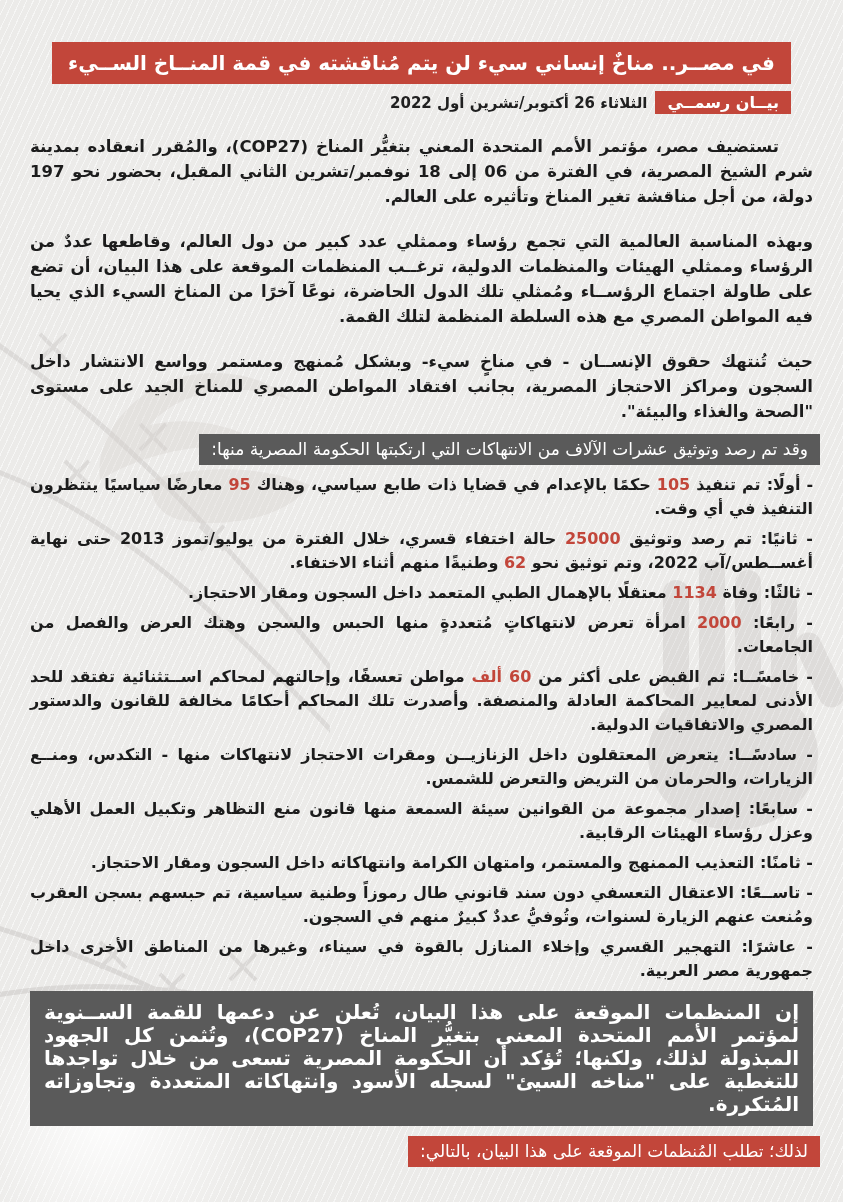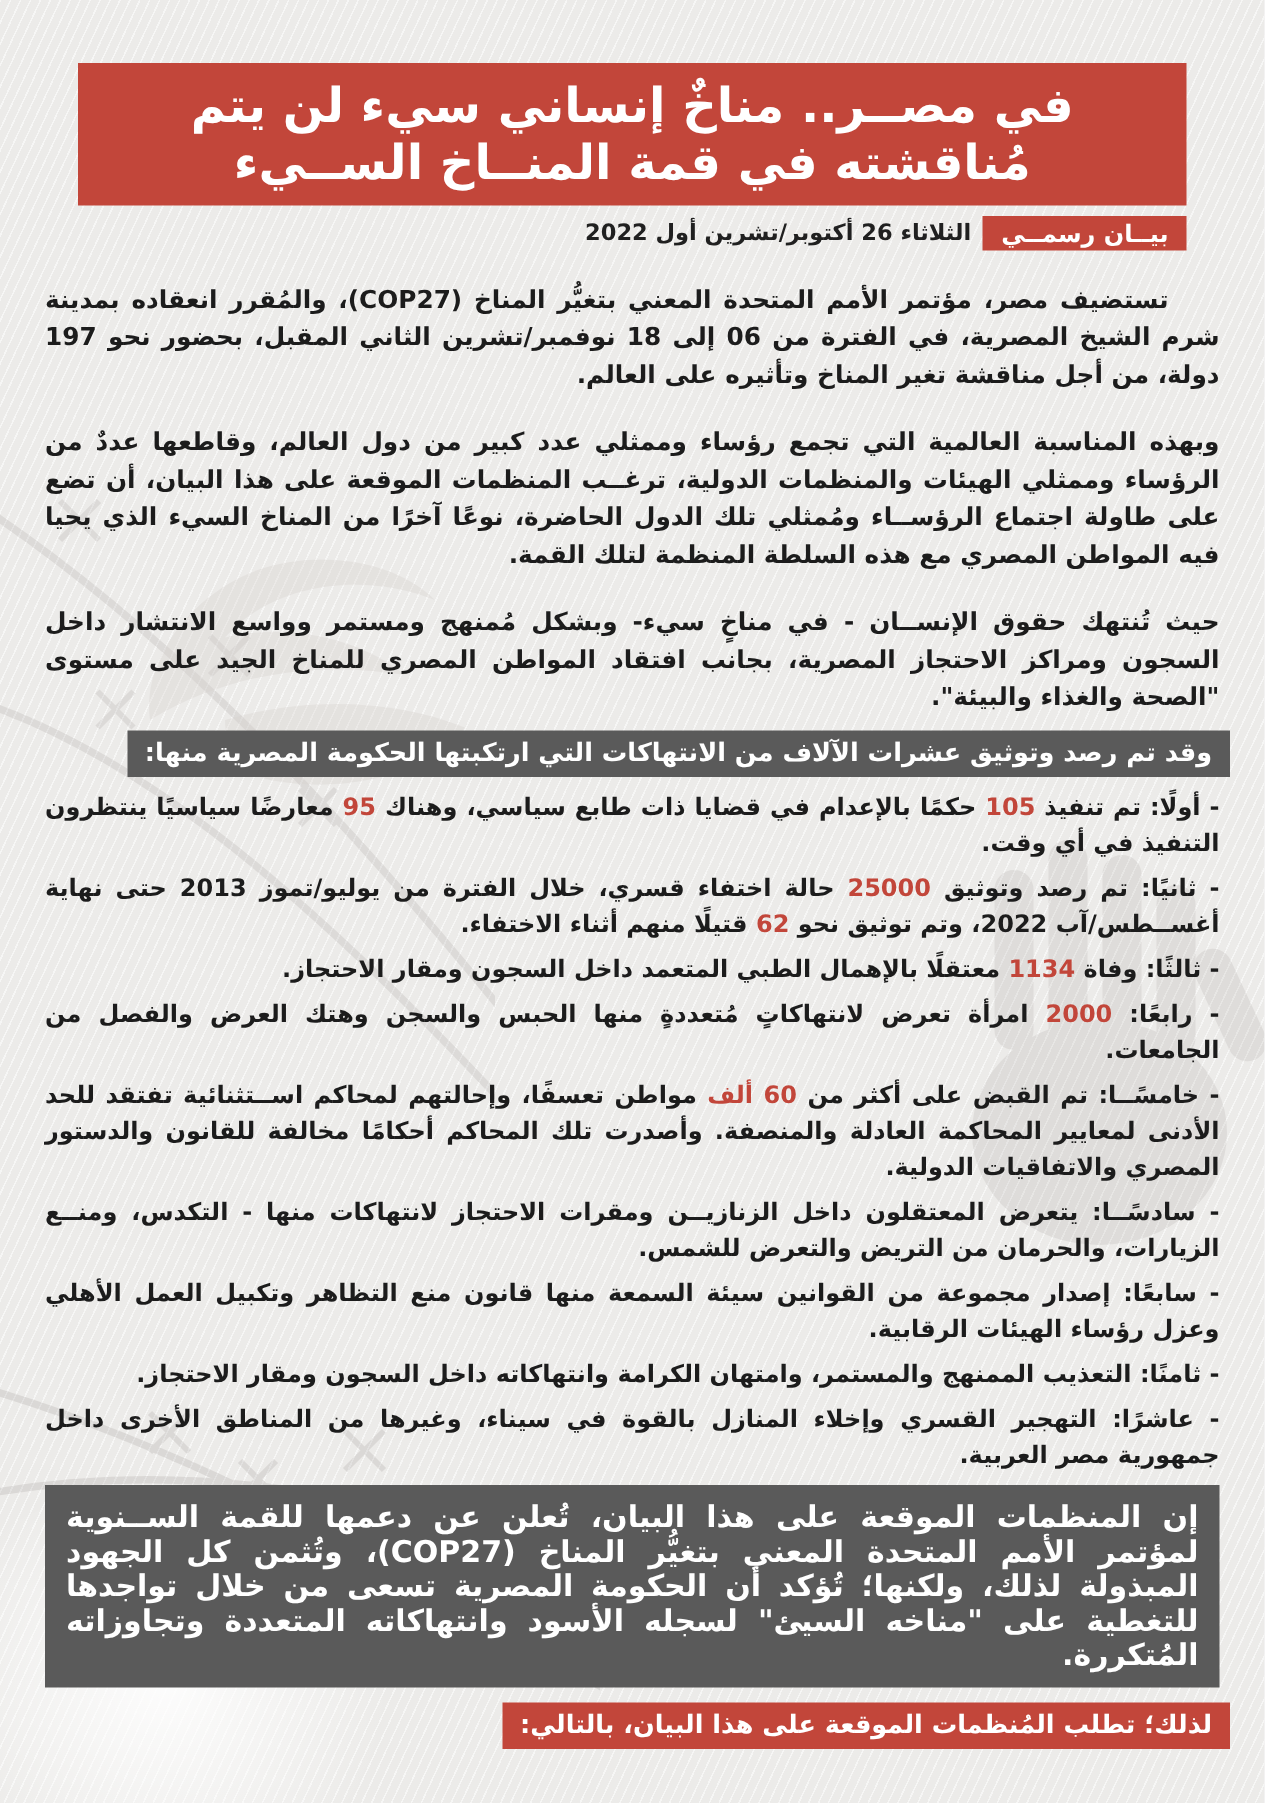--- a/index.html
+++ b/index.html
@@ -22,21 +22,21 @@
   }
   .watermarks{position:absolute;inset:0;z-index:0;pointer-events:none;}
   .content{position:relative;z-index:1;padding-top:42px;}
 
   .titlebar{
     margin:0 52px;
     background:var(--accent-red);
     color:#fff;
     text-align:center;
     font-weight:bold;
-    font-size:32px;
+    font-size:20px;
     line-height:1.2;
     padding:9px 6px;
   }
   .byline{
     margin:7px 52px 0 52px;
     display:flex;align-items:center;gap:8px;
     font-size:15px;font-weight:bold;color:#202020;
   }
   .badge{
     background:var(--accent-red);color:#fff;
@@ -47,21 +47,21 @@
     margin:20px 0 4px 0;
     font-size:16.5px;line-height:25px;
     font-weight:bold;color:var(--text-dark);
     text-align:justify;
   }
   .para.indent{text-indent:34px;}
   .sec-header-wrap{text-align:right;margin:10px 23px 8px 30px;}
   .sec-header{
     display:inline-block;
     background:var(--dark-gray);color:#fff;
-    font-size:17px;font-weight:bold;
+    font-size:17px;font-weight:normal;
     padding:4px 12px;line-height:1.35;
   }
   .sec-header.red{background:var(--accent-red);}
   .vitem,.ditem{
     margin:0 0 6px 0;
     font-size:16px;line-height:24px;
     font-weight:bold;color:var(--text-dark);
     text-align:justify;
   }
   .hl{color:var(--accent-red);}
@@ -140,27 +140,28 @@
         <p class="para">وبهذه المناسبة العالمية التي تجمع رؤساء وممثلي عدد كبير من دول العالم، وقاطعها عددٌ من الرؤساء وممثلي الهيئات والمنظمات الدولية، ترغــب المنظمات الموقعة على هذا البيان، أن تضع على طاولة اجتماع الرؤســاء ومُمثلي تلك الدول الحاضرة، نوعًا آخرًا من المناخ السيء الذي يحيا فيه المواطن المصري مع هذه السلطة المنظمة لتلك القمة.</p>
         <p class="para">حيث تُنتهك حقوق الإنســان - في مناخٍ سيء- وبشكل مُمنهج ومستمر وواسع الانتشار داخل السجون ومراكز الاحتجاز المصرية، بجانب افتقاد المواطن المصري للمناخ الجيد على مستوى "الصحة والغذاء والبيئة".</p>
       </div>
 
     <div class="sec-header-wrap">
       <span class="sec-header">وقد تم رصد وتوثيق عشرات الآلاف من الانتهاكات التي ارتكبتها الحكومة المصرية منها:</span>
     </div>
 
     <div class="body-col" id="violations">
         <p class="vitem"><span>- أولًا: تم تنفيذ </span><span class="hl">105</span><span> حكمًا بالإعدام في قضايا ذات طابع سياسي، وهناك </span><span class="hl">95</span><span> معارضًا سياسيًا ينتظرون التنفيذ في أي وقت.</span></p>
-        <p class="vitem"><span>- ثانيًا: تم رصد وتوثيق </span><span class="hl">25000</span><span> حالة اختفاء قسري، خلال الفترة من يوليو/تموز 2013 حتى نهاية أغســطس/آب 2022، وتم توثيق نحو </span><span class="hl">62</span><span> قتيلًا منهم أثناء الاختفاء.</span></p>
+        <p class="vitem"><span>- ثانيًا: تم رصد وتوثيق </span><span class="hl">25000</span><span> حالة اختفاء قسري، خلال الفترة من يوليو/تموز 2013 حتى نهاية أغســطس/آب 2022، وتم توثيق نحو </span><span class="hl">62</span><span> وطنيةًا منهم أثناء الاختفاء.</span></p>
         <p class="vitem"><span>- ثالثًا: وفاة </span><span class="hl">1134</span><span> معتقلًا بالإهمال الطبي المتعمد داخل السجون ومقار الاحتجاز.</span></p>
         <p class="vitem"><span>- رابعًا: </span><span class="hl">2000</span><span> امرأة تعرض لانتهاكاتٍ مُتعددةٍ منها الحبس والسجن وهتك العرض والفصل من الجامعات.</span></p>
         <p class="vitem"><span>- خامسًــا: تم القبض على أكثر من </span><span class="hl">60 ألف</span><span> مواطن تعسفًا، وإحالتهم لمحاكم اســتثنائية تفتقد للحد الأدنى لمعايير المحاكمة العادلة والمنصفة. وأصدرت تلك المحاكم أحكامًا مخالفة للقانون والدستور المصري والاتفاقيات الدولية.</span></p>
         <p class="vitem"><span>- سادسًــا: يتعرض المعتقلون داخل الزنازيــن ومقرات الاحتجاز لانتهاكات منها - التكدس، ومنــع الزيارات، والحرمان من التريض والتعرض للشمس.</span></p>
         <p class="vitem"><span>- سابعًا: إصدار مجموعة من القوانين سيئة السمعة منها قانون منع التظاهر وتكبيل العمل الأهلي وعزل رؤساء الهيئات الرقابية.</span></p>
         <p class="vitem"><span>- ثامنًا: التعذيب الممنهج والمستمر، وامتهان الكرامة وانتهاكاته داخل السجون ومقار الاحتجاز.</span></p>
+        <p class="vitem"><span>- تاســعًا: الاعتقال التعسفي دون سند قانوني طال رموزاً وطنية سياسية، تم حبسهم بسجن العقرب ومُنعت عنهم الزيارة لسنوات، وتُوفيُّ عددٌ كبيرٌ منهم في السجون.</span></p>
         <p class="vitem"><span>- عاشرًا: التهجير القسري وإخلاء المنازل بالقوة في سيناء، وغيرها من المناطق الأخرى داخل جمهورية مصر العربية.</span></p>
       </div>
 
     <div class="statement-block">إن المنظمات الموقعة على هذا البيان، تُعلن عن دعمها للقمة الســنوية لمؤتمر الأمم المتحدة المعني بتغيُّر المناخ (COP27)، وتُثمن كل الجهود المبذولة لذلك، ولكنها؛ تُؤكد أن الحكومة المصرية تسعى من خلال تواجدها للتغطية على "مناخه السيئ" لسجله الأسود وانتهاكاته المتعددة وتجاوزاته المُتكررة.</div>
 
     <div class="sec-header-wrap">
       <span class="sec-header red">لذلك؛ تطلب المُنظمات الموقعة على هذا البيان، بالتالي:</span>
     </div>
 
   </div>

